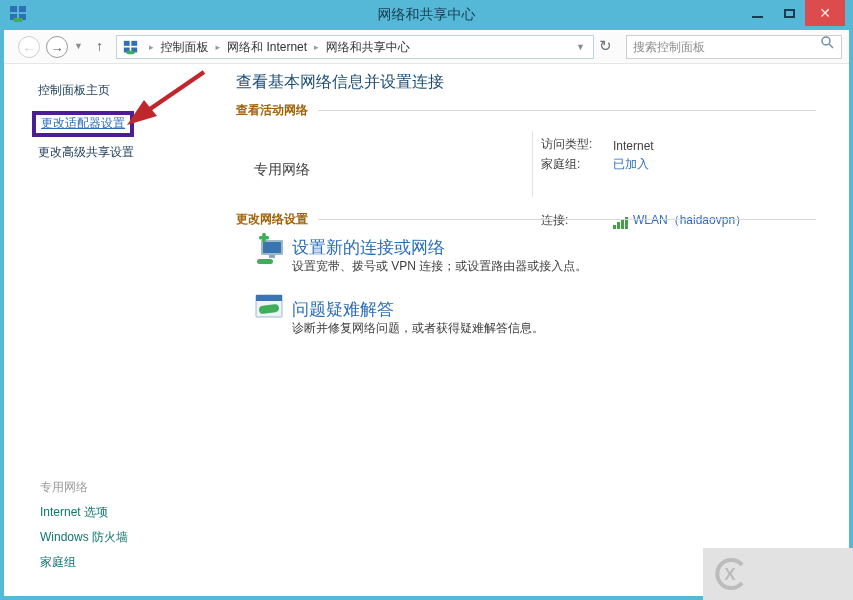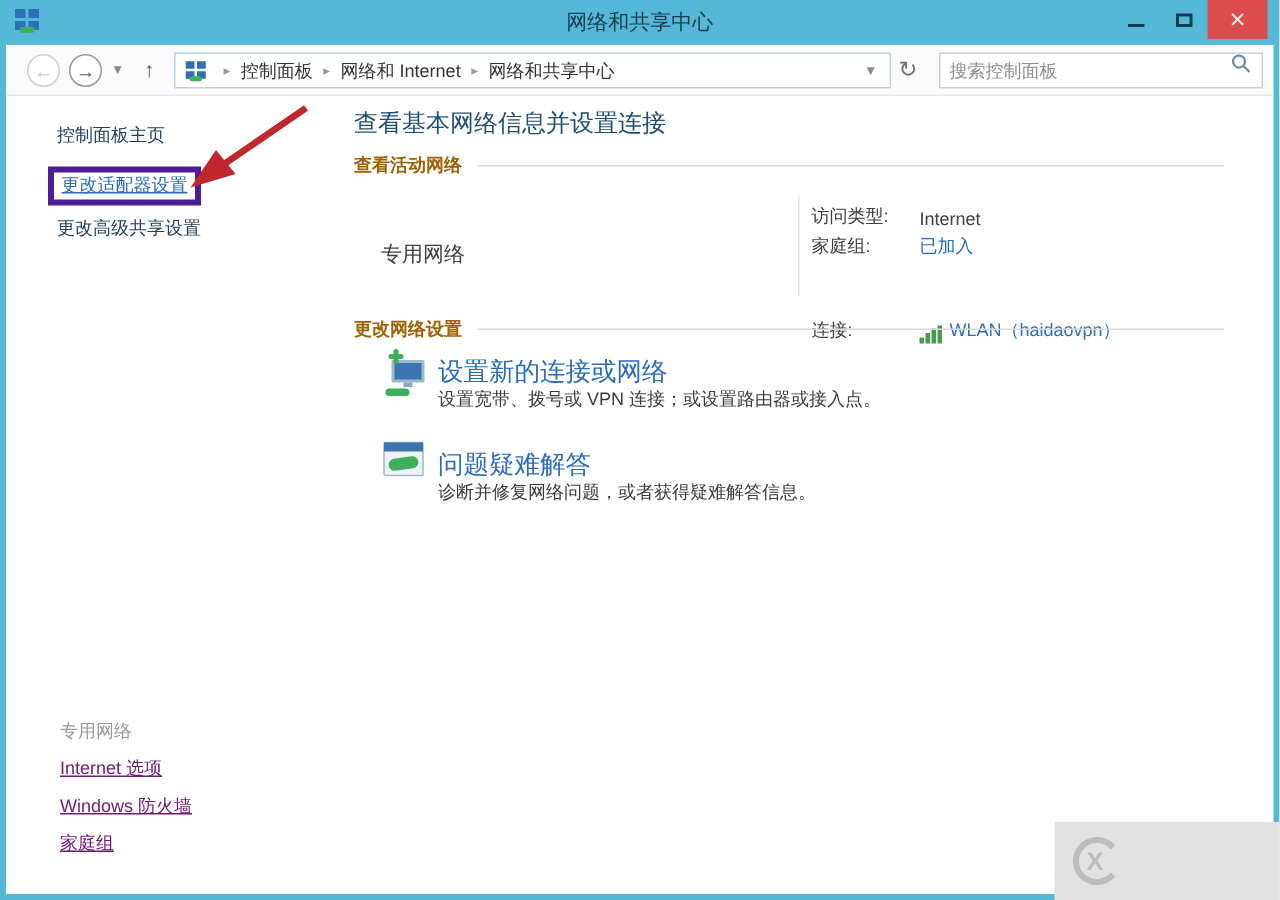--- a/index.html
+++ b/index.html
@@ -69,21 +69,21 @@
   .wifi i { display:block; width:3px; background:#43a047; margin-right:1px; }
   .wifi i:nth-child(1){height:4px;} .wifi i:nth-child(2){height:7px;}
   .wifi i:nth-child(3){height:10px;} .wifi i:nth-child(4){height:12px;}
   .task-item { position:absolute; left:248px; }
   #task-0 { top:168px; } #task-1 { top:230px; }
   .task-icon { position:absolute; left:0; top:0; }
   .task-title { position:absolute; left:40px; top:4px; font-size:17px; color:#2a6db8; white-space:nowrap; }
   .task-desc  { position:absolute; left:40px; top:26px; font-size:12px; color:#3c3c3c; white-space:nowrap; }
   
   #see-also-title { position:absolute; left:36px; top:415px; font-size:12px; color:#9b9b9b; }
-  .see-link { position:absolute; left:36px; font-size:12px; color:#701a75; white-space:nowrap; cursor:default;text-decoration:underline; }
+  .see-link { position:absolute; left:36px; font-size:12px; color:#0f766e; white-space:nowrap; cursor:default; }
   #see-0 { top:440px; } #see-1 { top:465px; } #see-2 { top:490px; }
   
   #watermark { position:absolute; right:-4px; bottom:-4px; width:150px; height:52px;
     background:#e2e2e2; display:flex; align-items:center; }
   #wm-logo { margin-left:10px; }
   #wm-text { margin-left:6px; }
   #wm-name { font-size:20px; font-weight:bold; color:#bcbcbc; letter-spacing:2px; line-height:22px; }
   #wm-sub  { font-size:7px; color:#c4c4c4; letter-spacing:1.5px; }
 </style>
 </head>

